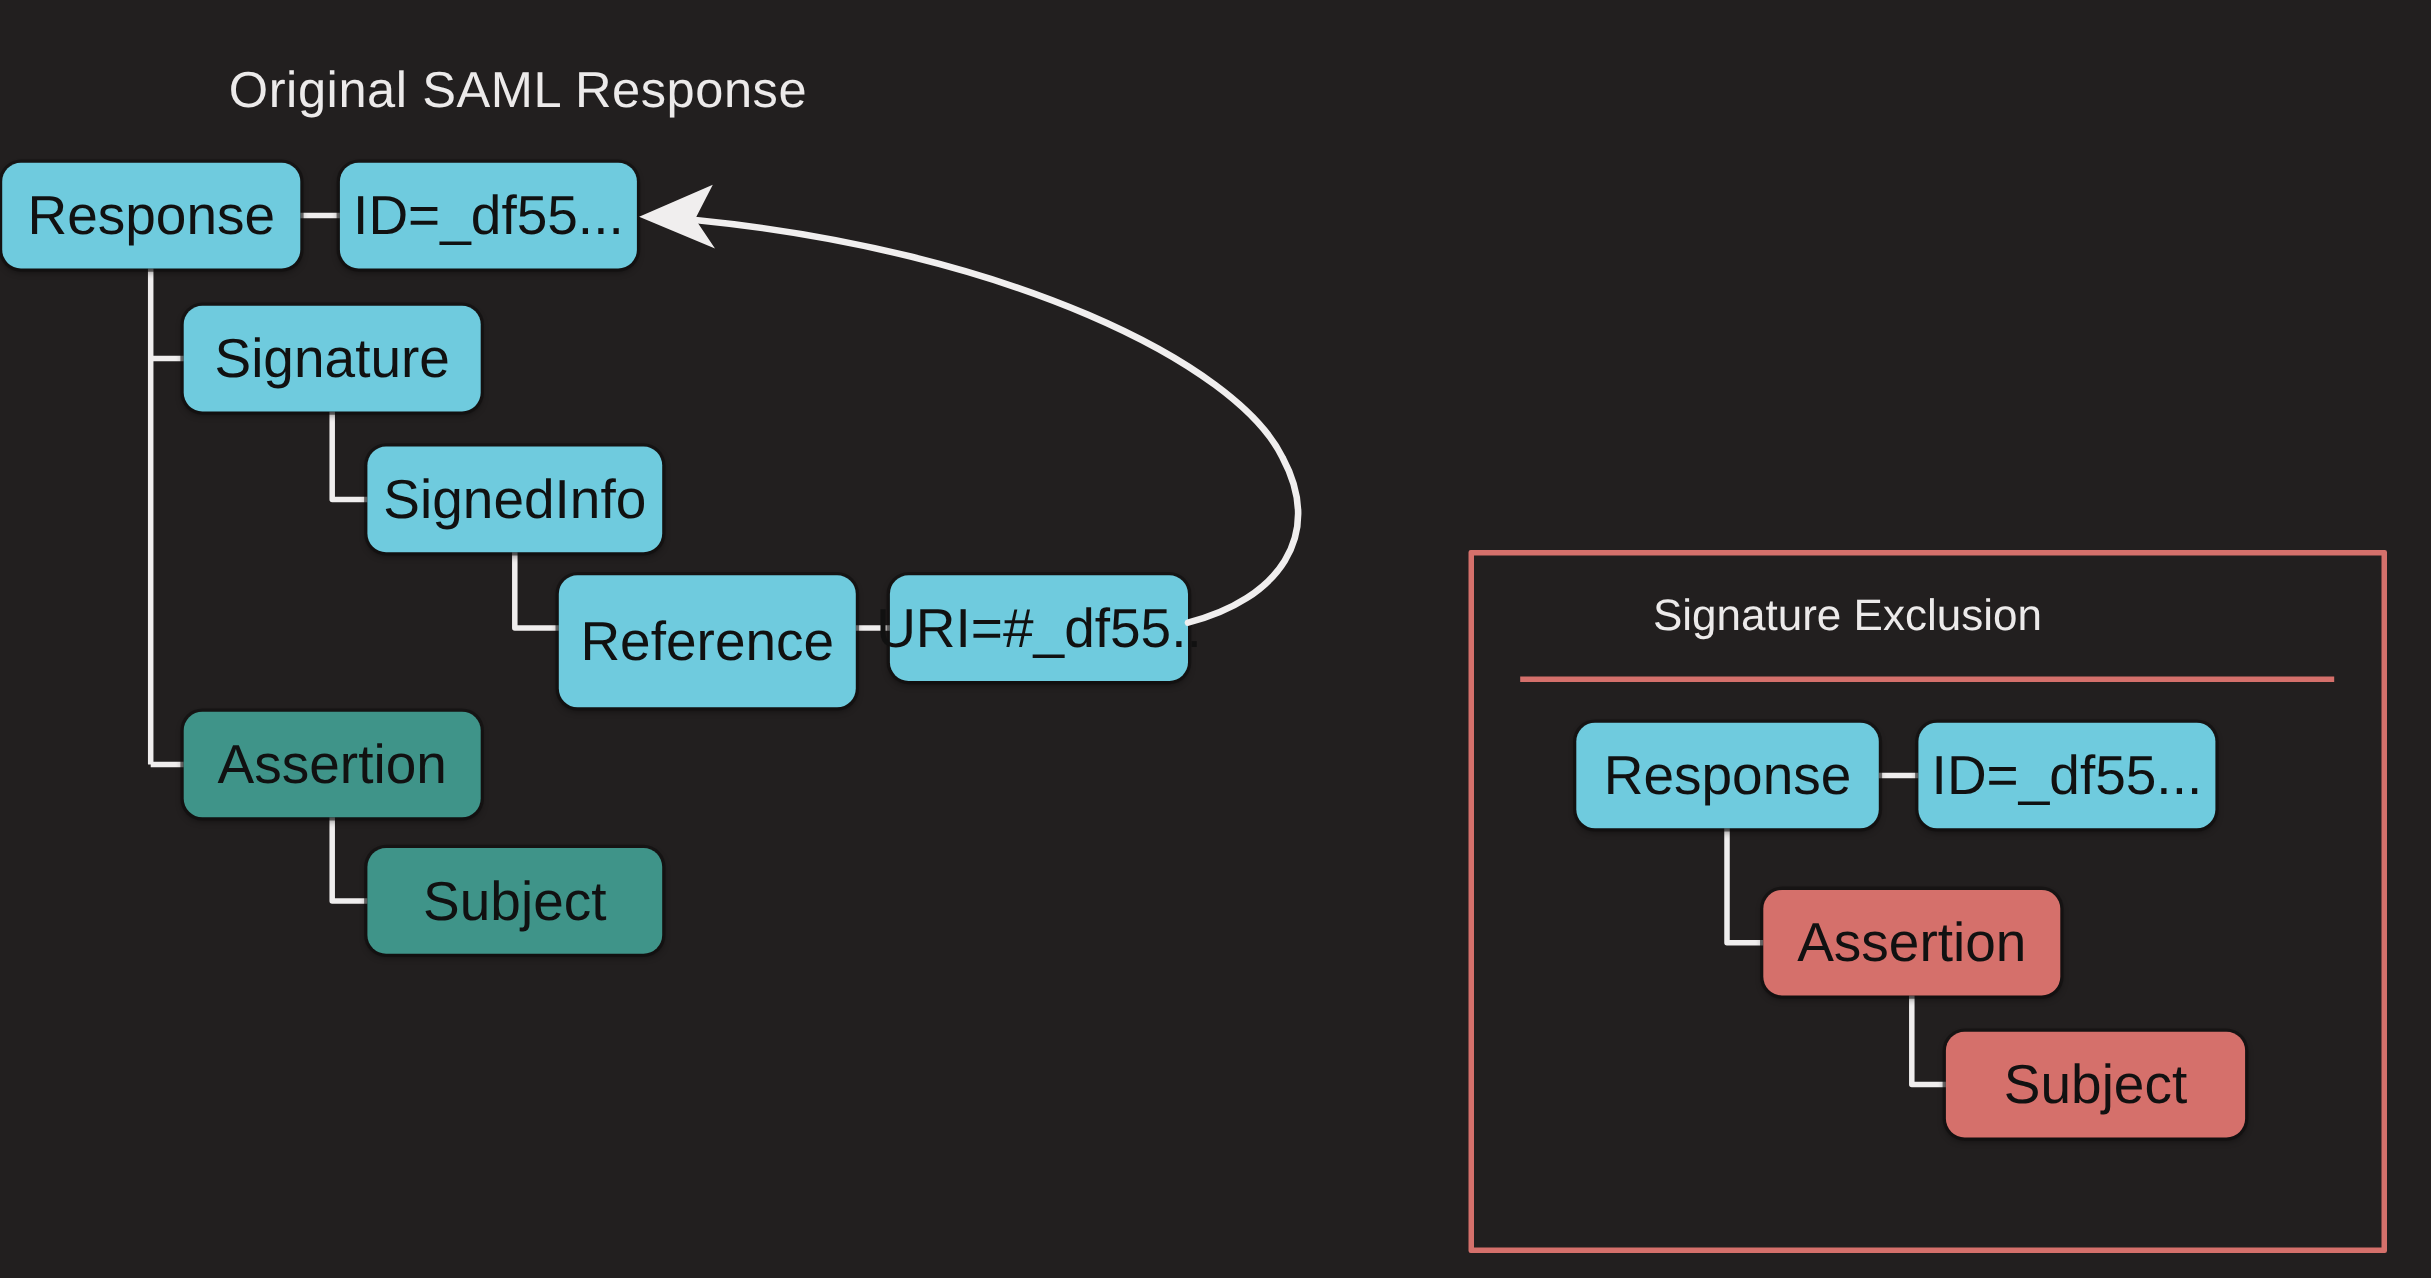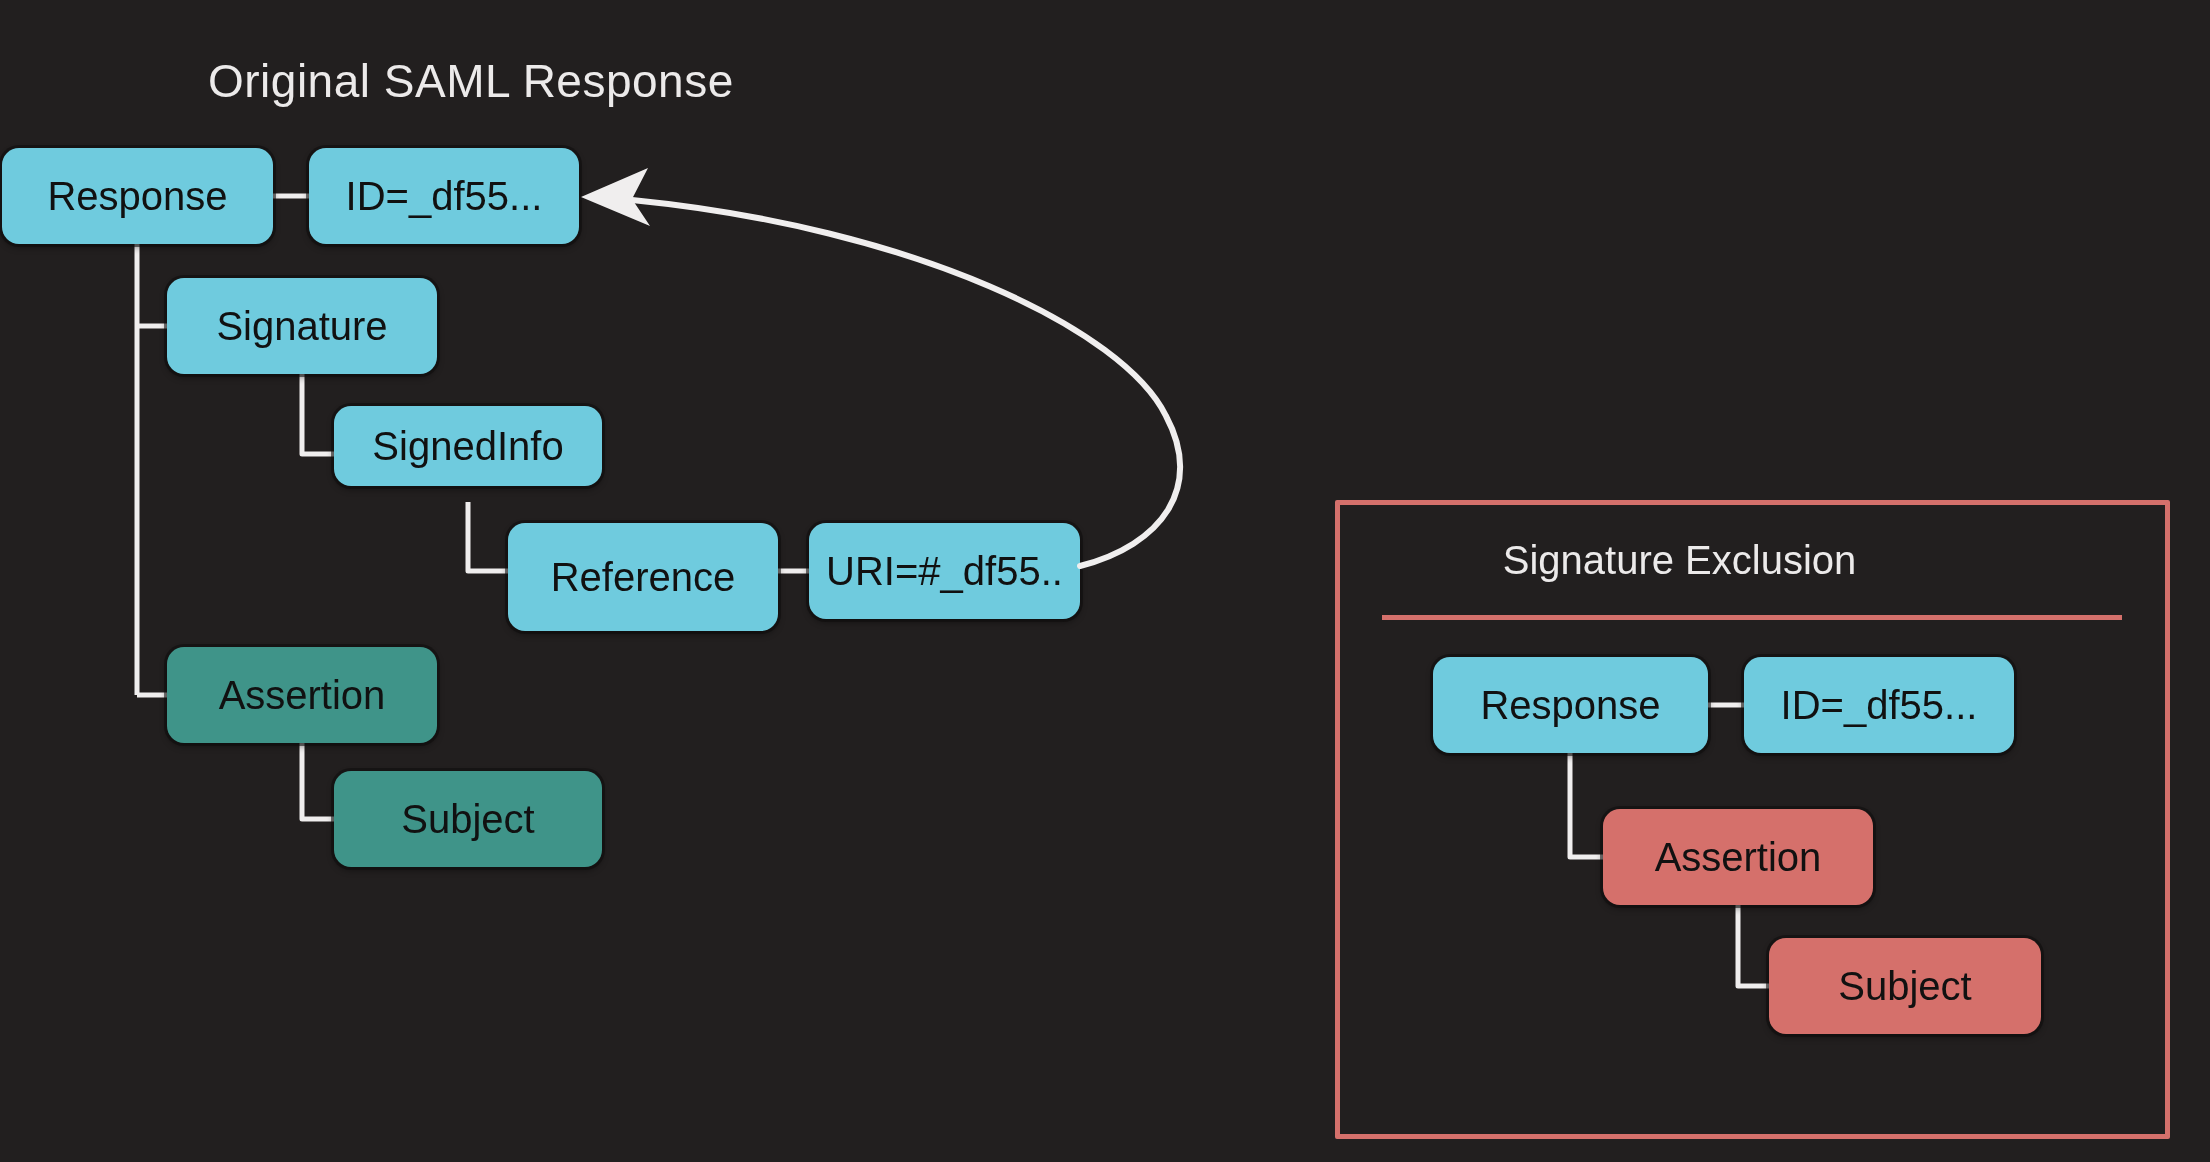--- a/index.html
+++ b/index.html
@@ -26,21 +26,21 @@
     font-size:46px;
     letter-spacing:0.5px;
     white-space:nowrap;
     z-index:2;
     margin-top:26px;
   }
   .node{
     position:absolute;
     display:flex;align-items:center;justify-content:center;
     border-radius:17px;
-    font-size:40px;
+    font-size:50px;
     color:var(--node-text);
     white-space:nowrap;
     z-index:2;
     box-shadow:0 0 0 3px rgba(14,13,13,0.55), 0 3px 7px rgba(0,0,0,0.45);
   }
   .node.cyan{background:var(--cyan);}
   .node.teal{background:var(--teal);}
   .node.salmon{background:var(--salmon);}
   svg.overlay{
     position:absolute;left:0;top:0;
@@ -95,24 +95,24 @@
 
   <div class="node cyan" style="left:2px;top:148px;width:271px;height:96px;">
     <span>Response</span>
   </div>
   <div class="node cyan" style="left:309px;top:148px;width:270px;height:96px;">
     <span>ID=_df55...</span>
   </div>
   <div class="node cyan" style="left:167px;top:278px;width:270px;height:96px;">
     <span>Signature</span>
   </div>
-  <div class="node cyan" style="left:334px;top:406px;width:268px;height:80px;">
+  <div class="node cyan" style="left:334px;top:406px;width:268px;height:96px;">
     <span>SignedInfo</span>
   </div>
-  <div class="node cyan" style="left:508px;top:523px;width:270px;height:108px;">
+  <div class="node cyan" style="left:508px;top:523px;width:270px;height:120px;">
     <span>Reference</span>
   </div>
   <div class="node cyan" style="left:809px;top:523px;width:271px;height:96px;">
     <span>URI=#_df55..</span>
   </div>
   <div class="node teal" style="left:167px;top:647px;width:270px;height:96px;">
     <span>Assertion</span>
   </div>
   <div class="node teal" style="left:334px;top:771px;width:268px;height:96px;">
     <span>Subject</span>

